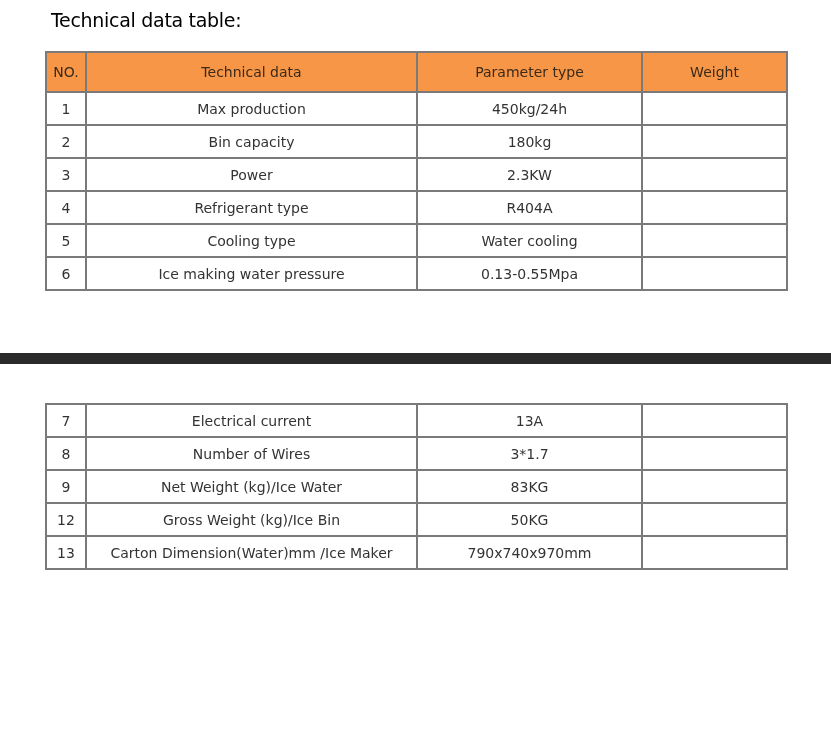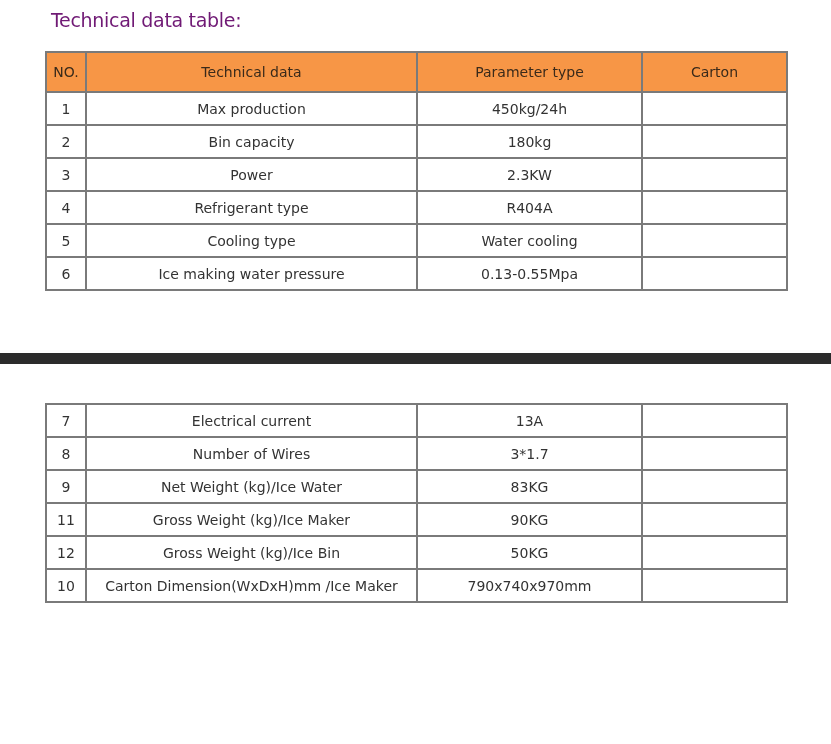--- a/index.html
+++ b/index.html
@@ -1,18 +1,18 @@
 <!DOCTYPE html>
 <html><head>
 <meta charset="utf-8">
 <style>
   html, body { margin:0; padding:0; background:#ffffff; }
   body { width:831px; height:744px; position:relative; overflow:hidden;
          font-family:"DejaVu Sans","Liberation Sans",sans-serif; color:#333; }
-  .title { position:absolute; left:51px; top:9px; font-size:19px; color:#701a75; letter-spacing:-0.3px; }
+  .title { position:absolute; left:51px; top:9px; font-size:19px; color:#000000; letter-spacing:-0.3px; }
   table { position:absolute; left:45px; border-collapse:collapse; table-layout:fixed; font-size:14px; }
   table.t1 { top:51px;padding-left:28px; }
   table.t2 { top:403px; }
   td, th { border:2px solid #7a7a7a; text-align:center; vertical-align:middle; padding:0; color:#333; font-weight:normal; white-space:pre; }
   th { background:#F79646; height:38px; color:#3a2a1a; }
   td { height:31px; }
   col.c1 { width:40px; } col.c2 { width:331px; } col.c3 { width:225px; } col.c4 { width:145px; }
   .divider { position:absolute; left:0; top:353px; width:831px; height:11px; background:#2b2b2b; }
 </style>
 </head>
@@ -25,21 +25,21 @@
       <col class="c1">
       <col class="c2">
       <col class="c3">
       <col class="c4">
     </colgroup>
   <thead>
     <tr>
       <th>NO.</th>
       <th>Technical data</th>
       <th>Parameter type</th>
-      <th>Carton</th>
+      <th>Weight</th>
     </tr>
   </thead>
   <tbody>
     <tr>
         <td>1</td>
         <td>Max production</td>
         <td>450kg/24h</td>
         <td></td>
       </tr>
     <tr>
@@ -97,31 +97,25 @@
         <td>3*1.7</td>
         <td></td>
       </tr>
     <tr>
         <td>9</td>
         <td>Net Weight (kg)/Ice Water</td>
         <td>83KG</td>
         <td></td>
       </tr>
     <tr>
-        <td>11</td>
-        <td>Gross Weight (kg)/Ice Maker</td>
-        <td>90KG</td>
-        <td></td>
-      </tr>
-    <tr>
         <td>12</td>
         <td>Gross Weight (kg)/Ice Bin</td>
         <td>50KG</td>
         <td></td>
       </tr>
     <tr>
-        <td>10</td>
-        <td>Carton Dimension(WxDxH)mm /Ice Maker</td>
+        <td>13</td>
+        <td>Carton Dimension(Water)mm /Ice Maker</td>
         <td>790x740x970mm</td>
         <td></td>
       </tr>
   </tbody>
 </table>
 
 </body></html>

